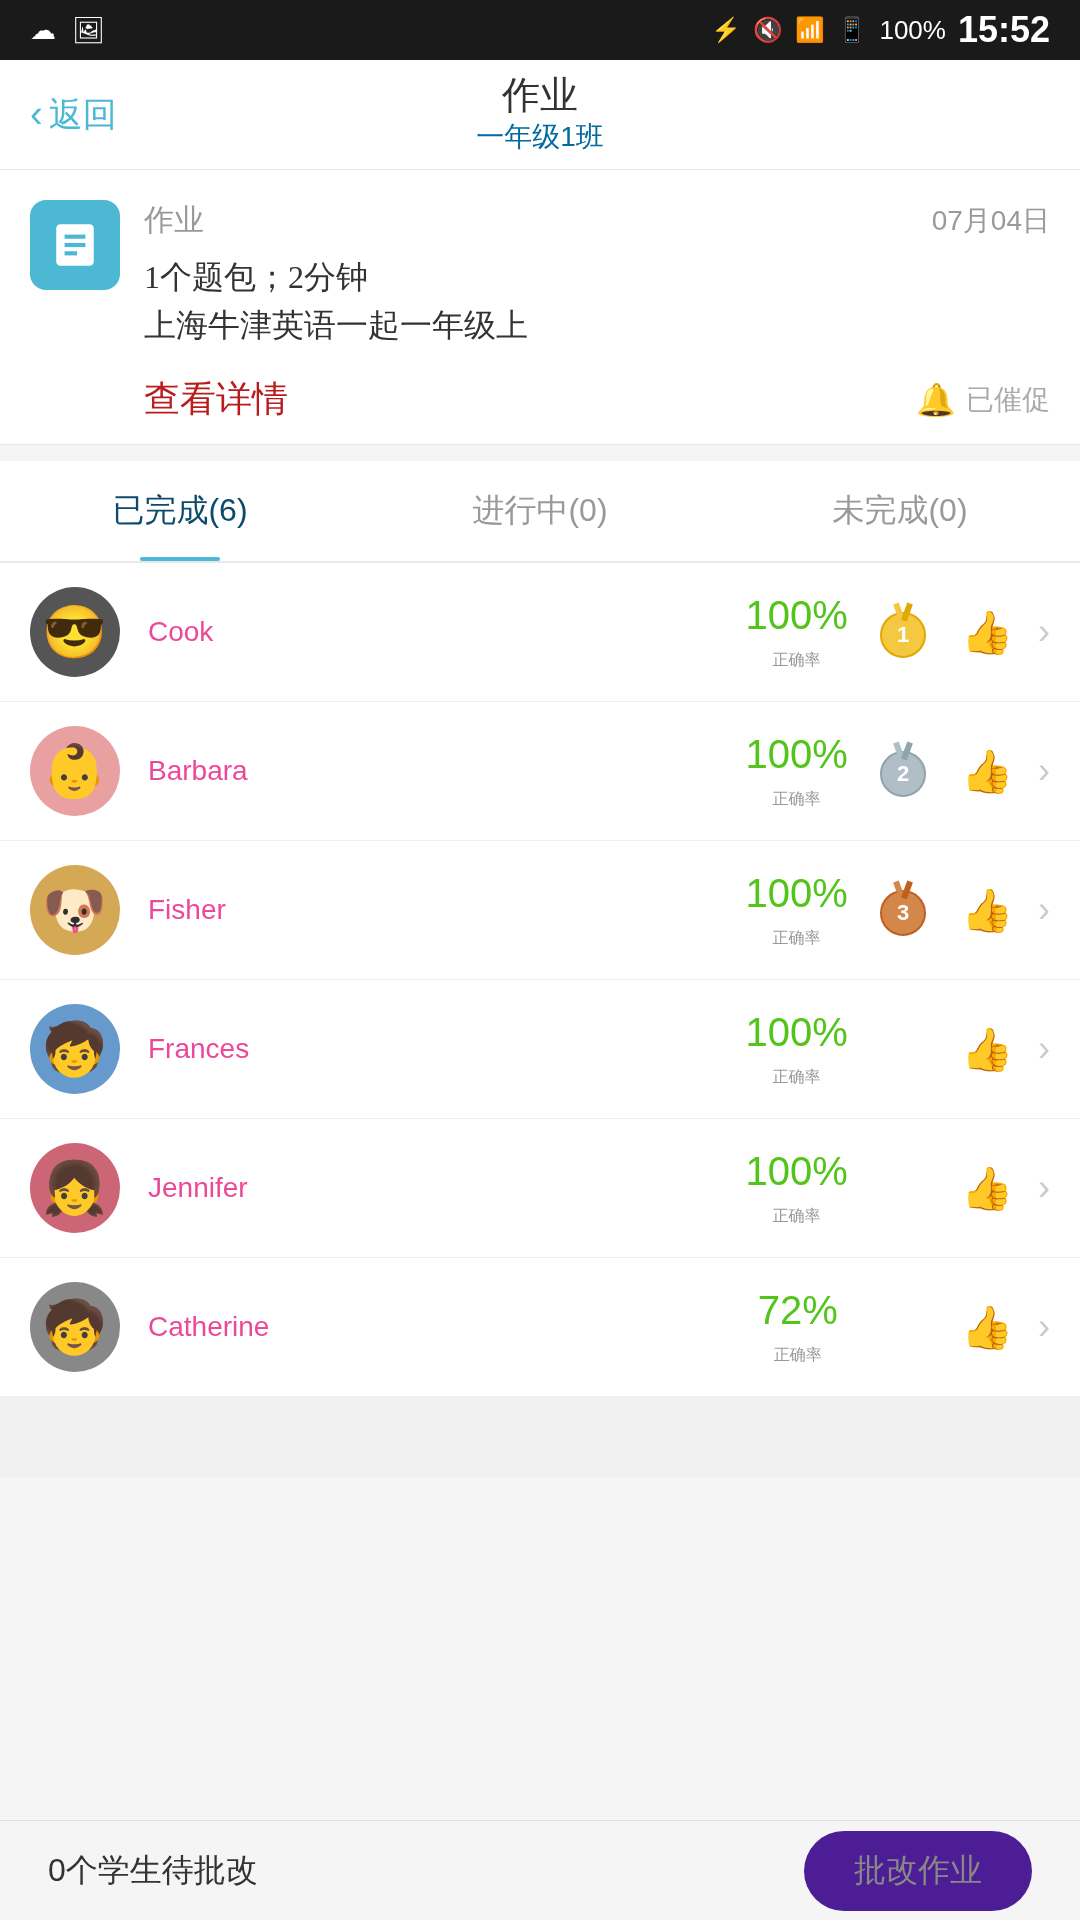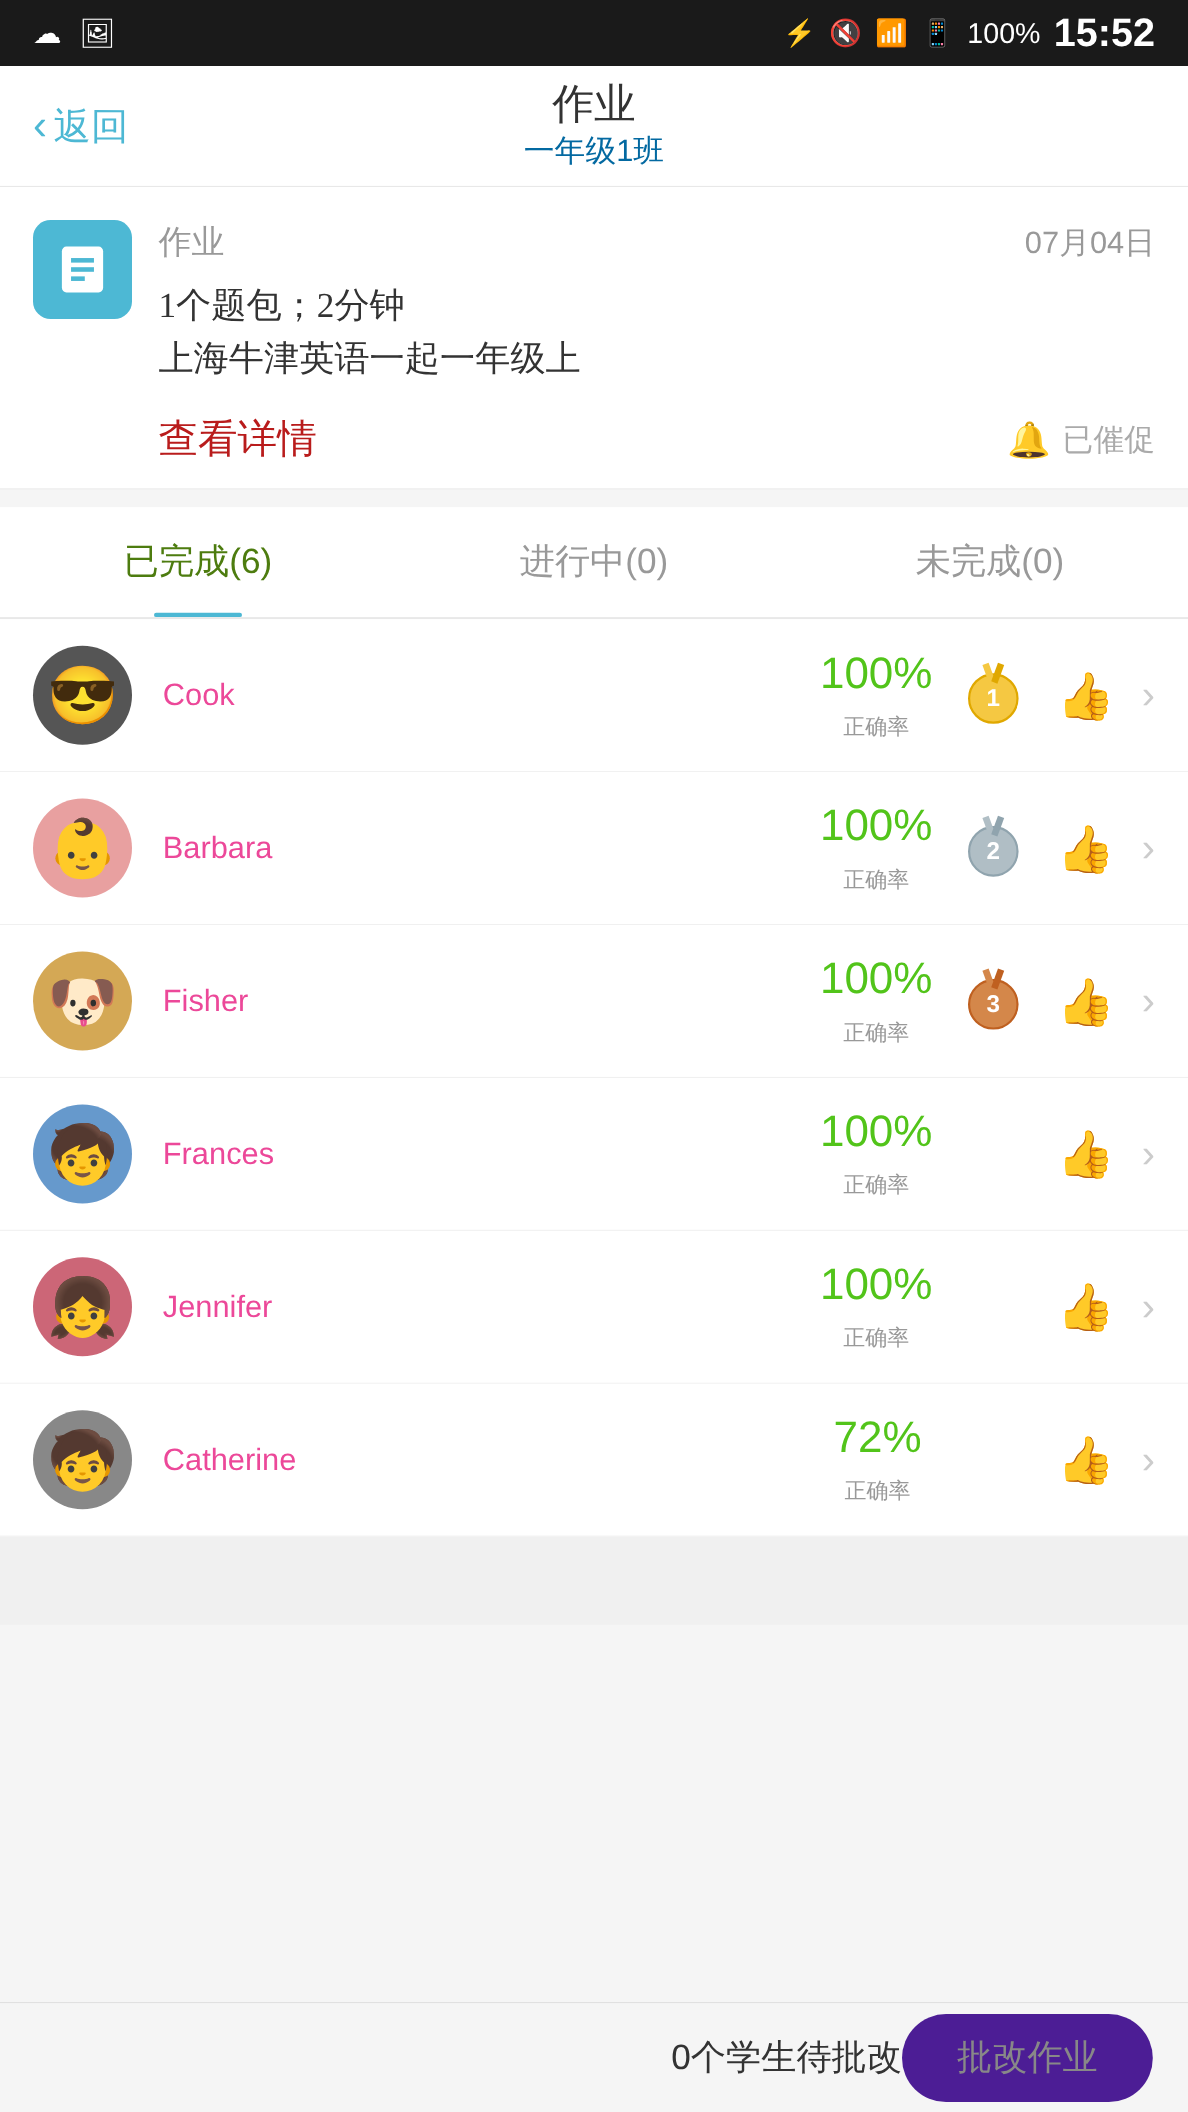--- a/index.html
+++ b/index.html
@@ -158,21 +158,21 @@
     .tab {
       flex: 1;
       text-align: center;
       padding: 28px 0;
       font-size: 32px;
       color: #999;
       cursor: pointer;
       position: relative;
     }
     .tab.active {
-      color: #4d7c0f;
+      color: #0c4a6e;
     }
     .tab.active::after {
       content: '';
       position: absolute;
       bottom: 0;
       left: 50%;
       transform: translateX(-50%);
       width: 80px;
       height: 4px;
       background: #4db8d4;
@@ -236,21 +236,21 @@
       align-items: center;
       margin-right: 20px;
       min-width: 100px;
     }
     .score-value {
       font-size: 40px;
       color: #52c41a;
       font-weight: 400;
     }
     .score-label {
-      font-size: 20px;
+      font-size: 16px;
       color: #999;
       margin-top: 12px;
     }
     .medal {
       width: 70px;
       height: 70px;
       margin-right: 24px;
       display: flex;
       align-items: center;
       justify-content: center;
@@ -273,22 +273,22 @@
     
     .bottom-bar {
       position: fixed;
       bottom: 0;
       left: 0;
       width: 1080px;
       height: 100px;
       background: #f5f5f5;
       display: flex;
       align-items: center;
-      justify-content: flex-end;
-      padding: 0 32px;
+      justify-content: space-between;
+      padding: 0 48px;
       border-top: 1px solid #e0e0e0;
     }
     .pending-text {
       font-size: 32px;
       color: #333;
     }
     .grade-btn {
       background: #4c1d95;
       color: #888;
       border: none;

